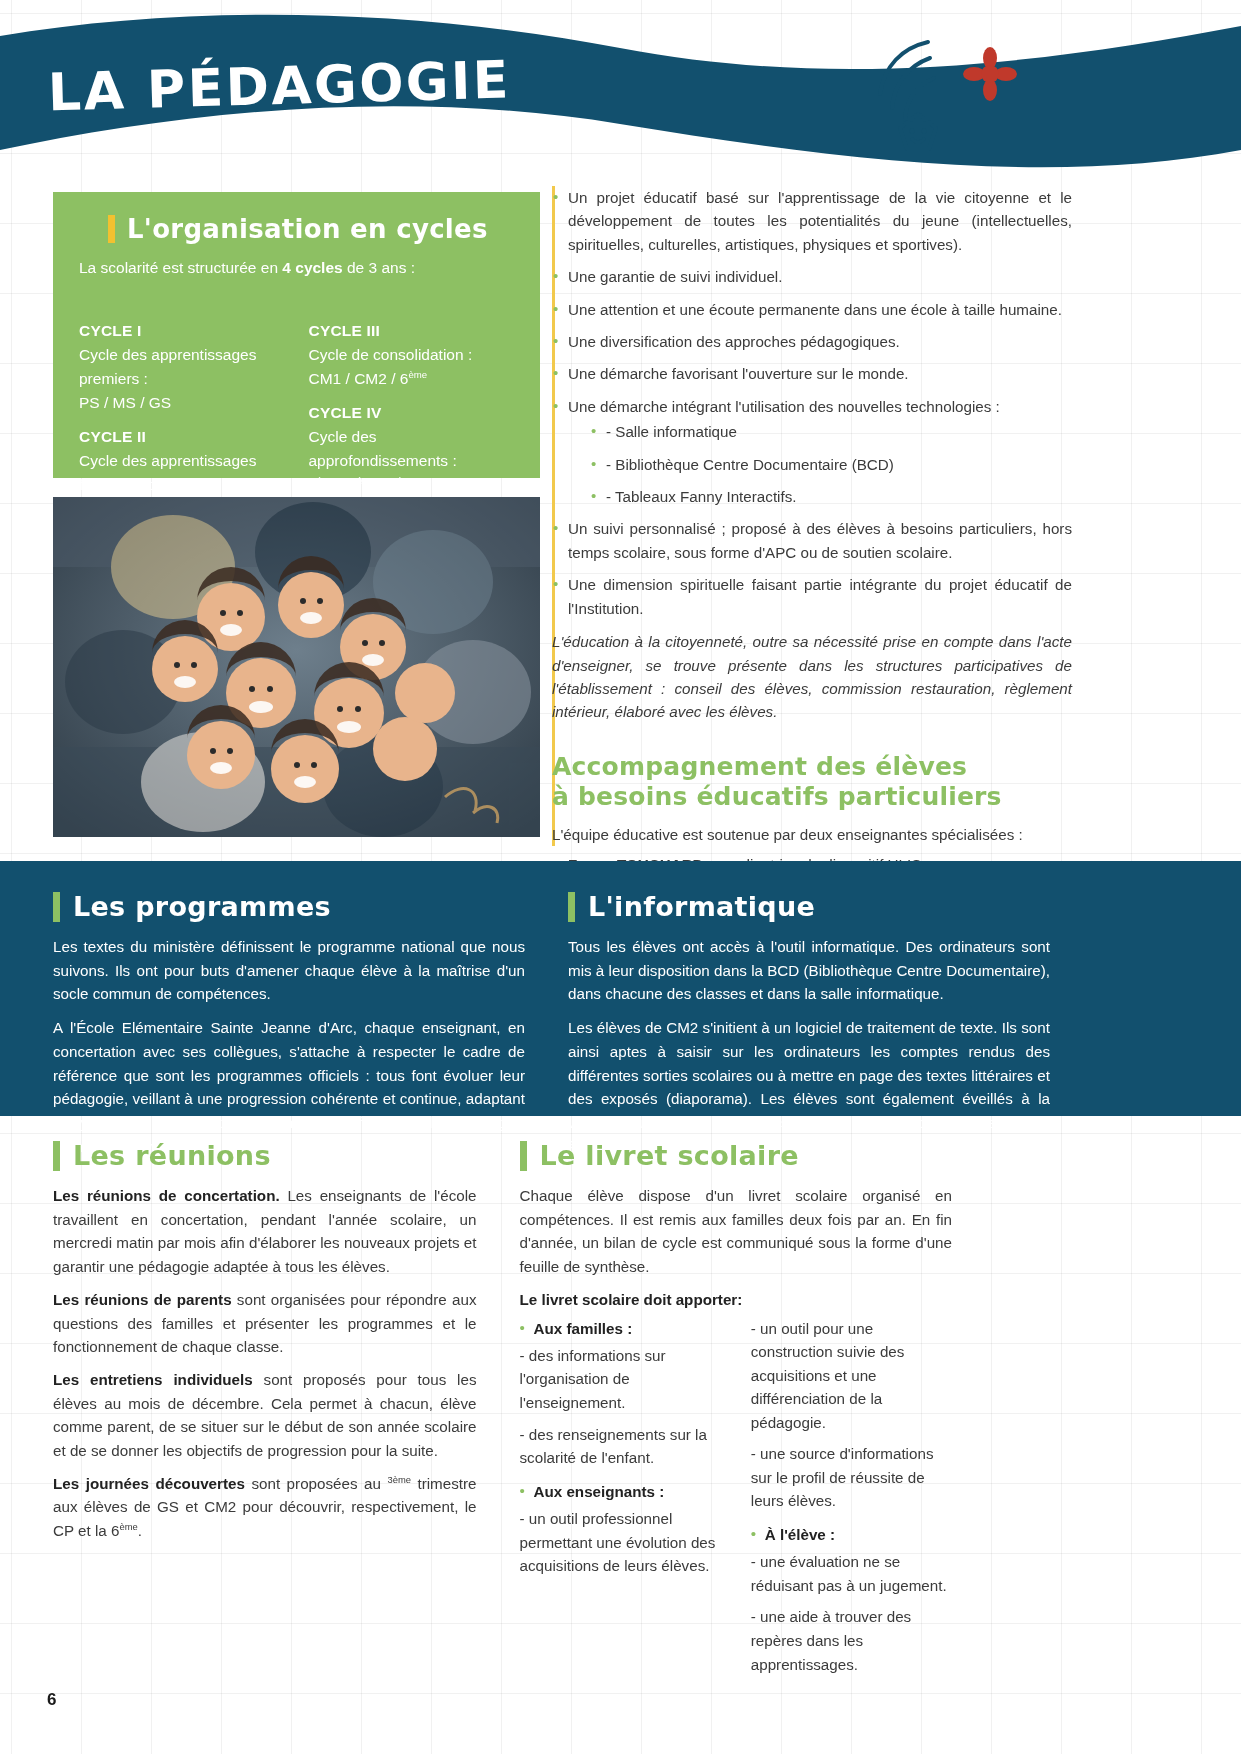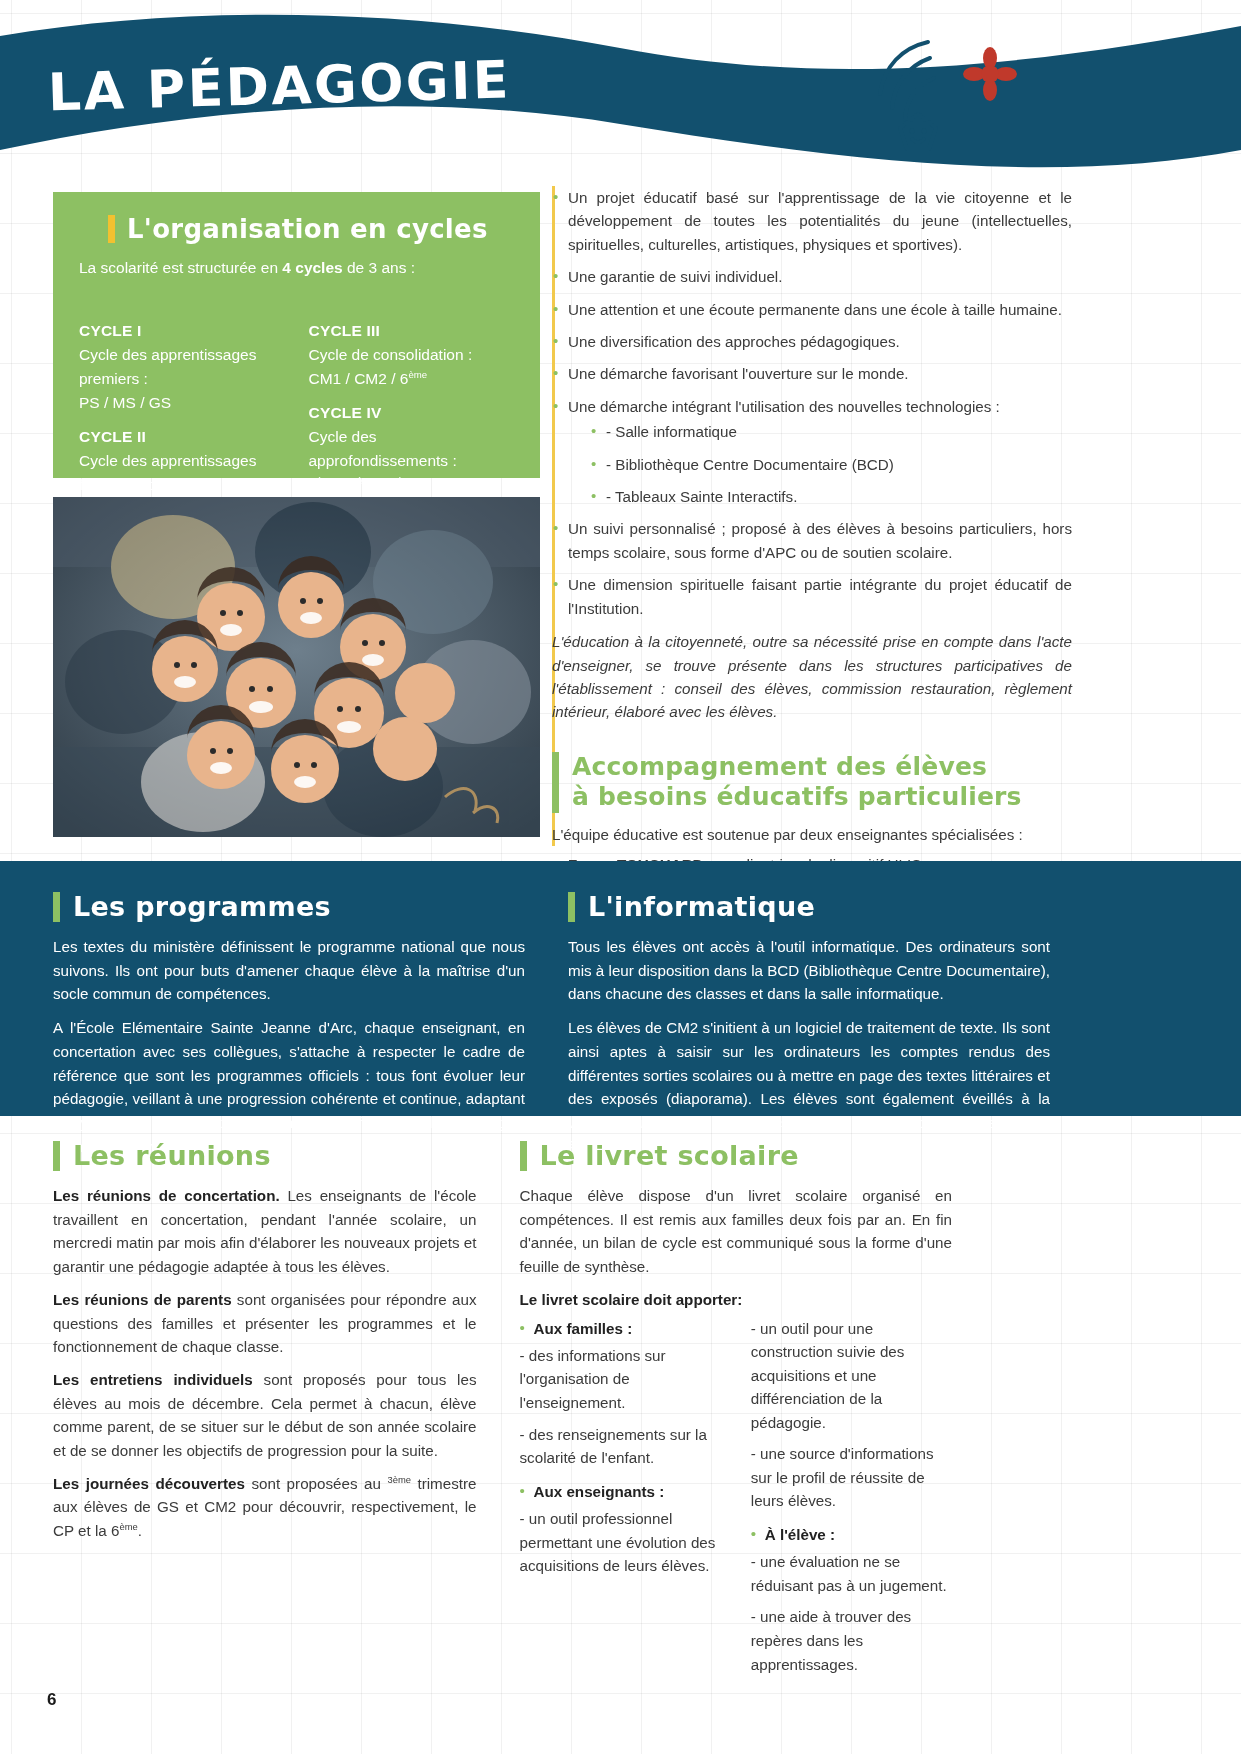--- a/index.html
+++ b/index.html
@@ -186,20 +186,21 @@
     color: #3b3b3b;
     margin-top: 10px;
   }
 
   
   .accomp-head {
     display: flex;
     align-items: flex-start;
     margin-top: 28px;
     margin-bottom: 10px;
+    flex-direction: column;
   }
   .bar-green {
     width: 7px;
     background: #8dc063;
     flex: 0 0 auto;
     margin-right: 13px;
     align-self: stretch;
   }
   .accomp-title {
     font-family: "DejaVu Sans", sans-serif;
@@ -494,21 +495,21 @@
         <li>Un projet éducatif basé sur l'apprentissage de la vie citoyenne et le développement de toutes les potentialités du jeune (intellectuelles, spirituelles, culturelles, artistiques, physiques et sportives).</li>
         <li>Une garantie de suivi individuel.</li>
         <li>Une attention et une écoute permanente dans une école à taille humaine.</li>
         <li>Une diversification des approches pédagogiques.</li>
         <li>Une démarche favorisant l'ouverture sur le monde.</li>
         <li>
           <span>Une démarche intégrant l'utilisation des nouvelles technologies :</span>
           <ul class="sub-dash">
             <li>- Salle informatique</li>
             <li>- Bibliothèque Centre Documentaire (BCD)</li>
-            <li>- Tableaux Sainte Interactifs.</li>
+            <li>- Tableaux Fanny Interactifs.</li>
           </ul>
         </li>
         <li>Un suivi personnalisé ; proposé à des élèves à besoins particuliers, hors temps scolaire, sous forme d'APC ou de soutien scolaire.</li>
         <li>Une dimension spirituelle faisant partie intégrante du projet éducatif de l'Institution.</li>
       </ul>
       <p class="italic-para">L'éducation à la citoyenneté, outre sa nécessité prise en compte dans l'acte d'enseigner, se trouve présente dans les structures participatives de l'établissement : conseil des élèves, commission restauration, règlement intérieur, élaboré avec les élèves.</p>
 
       <div class="accomp-head">
         <span class="bar-green"></span>
         <span class="accomp-title">

